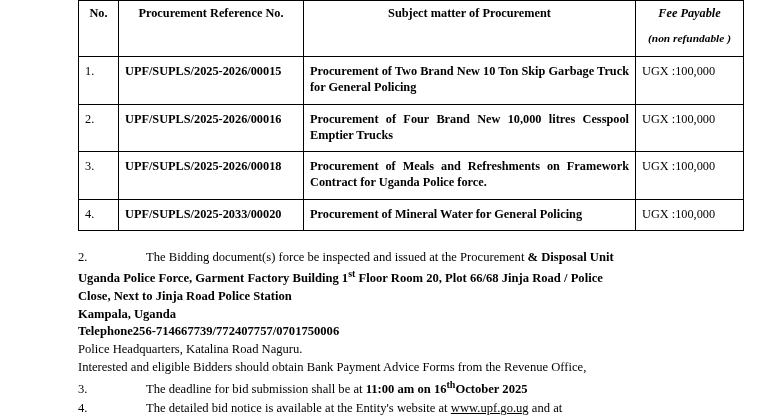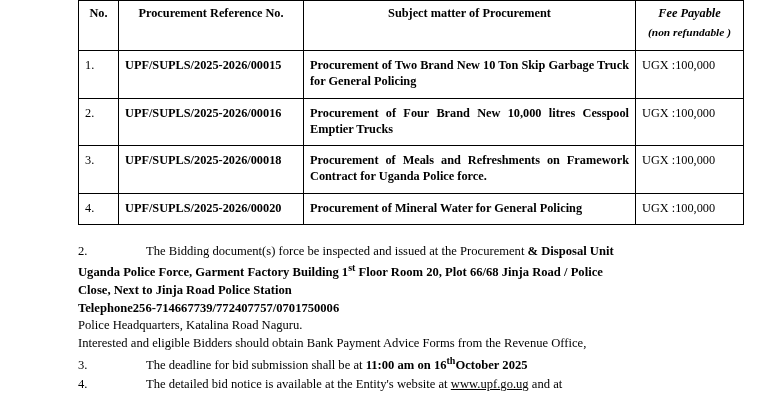--- a/index.html
+++ b/index.html
@@ -47,21 +47,21 @@
 
   thead .th-no { text-align: left; padding-left: 8px; }
   thead .th-ref { text-align: left; padding-left: 8px; }
   thead .th-subj { text-align: center; }
   thead .th-fee { text-align: center; font-style: italic; }
   .fee-sub {
     display: block;
     font-style: italic;
     font-weight: bold;
     font-size: 11.4px;
-    margin-top: 4px;
+    margin-top: 10px;
   }
   tbody td { padding-top: 9px; padding-bottom: 12px; }
   tbody .cell-no {
     font-size: 11.6px;
     padding-left: 8px;
     font-weight: normal;
   }
   tbody .cell-ref {
     font-weight: bold;
     padding-left: 10px;
@@ -143,35 +143,36 @@
         <td class="cell-fee">UGX :100,000</td>
       </tr>
       <tr>
         <td class="cell-no">3.</td>
         <td class="cell-ref">UPF/SUPLS/2025-2026/00018</td>
         <td class="cell-subj">Procurement of Meals and Refreshments on Framework Contract for Uganda Police force.</td>
         <td class="cell-fee">UGX :100,000</td>
       </tr>
       <tr>
         <td class="cell-no">4.</td>
-        <td class="cell-ref">UPF/SUPLS/2025-2026/00020</td>
+        <td class="cell-ref">UPF/SUPLS/2025-2033/00020</td>
         <td class="cell-subj">Procurement of Mineral Water for General Policing</td>
         <td class="cell-fee">UGX :100,000</td>
       </tr>
     </tbody>
   </table>
 
   <div class="body-text">
 
     <div class="para">
       <div class="p2-first">
         <span class="num">2.</span><span>The Bidding document(s) force be inspected and issued at the Procurement </span><span class="bold">&amp; Disposal Unit</span>
       </div>
       <div class="b-line"><span>Uganda Police Force, Garment Factory Building 1</span><sup>st</sup><span> Floor Room 20, Plot 66/68 Jinja Road / Police</span></div>
       <div class="b-line">Close, Next to Jinja Road Police Station</div>
+      <div class="b-line">Kampala, Uganda</div>
       <div class="b-line">Telephone256-714667739/772407757/0701750006</div>
       <div class="plain-line">Police Headquarters, Katalina Road Naguru.</div>
       <div class="plain-line"> Interested and eligible Bidders should obtain Bank Payment Advice Forms from the Revenue Office,</div>
     </div>
 
     <div class="para">
       <span class="num">3.</span><span>The deadline for bid submission shall be at </span><span class="bold">11:00 am on 16</span><sup class="bold">th</sup><span class="bold">October 2025</span>
     </div>
 
     <div class="para">

